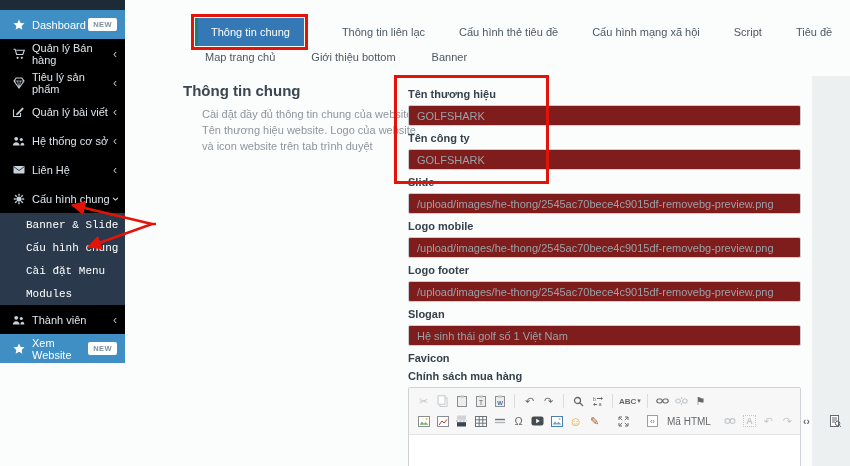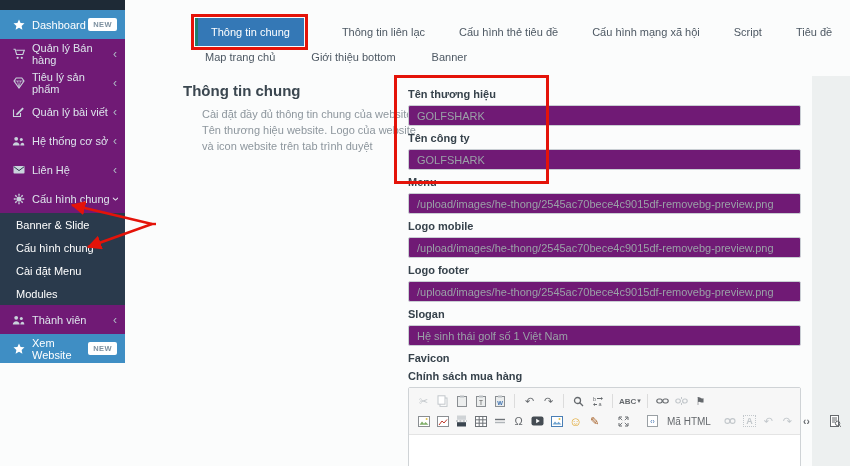--- a/index.html
+++ b/index.html
@@ -1,50 +1,50 @@
 <!DOCTYPE html>
 <html><head>
 <meta charset="utf-8">
 <style>
   html,body{margin:0;padding:0;}
   body{
     width:850px;height:466px;position:relative;overflow:hidden;
     font-family:"Liberation Sans",sans-serif;background:#fbfcfc;
   }
   
-  .sidebar{position:absolute;left:0;top:0;width:125px;height:340px;background:#701a75;z-index:1;}
+  .sidebar{position:absolute;left:0;top:0;width:125px;height:340px;background:#000000;z-index:1;}
   .sb-topstrip{height:10px;background:#1e2a36;}
   .sb-item{display:flex;align-items:center;height:29px;padding:0 8px 0 10px;
     font-size:11px;color:#dde5ec;cursor:pointer;}
   .sb-item .ic{width:17px;min-width:17px;display:flex;justify-content:center;align-items:center;margin-right:5px;color:#c9d3dc;}
   .sb-item.active{background:#3f8ec4;color:#fff;}
   .sb-item.active .ic{color:#fff;}
   .badge-new{margin-left:auto;background:#fff;color:#7d909f;font-size:7.5px;font-weight:bold;
     padding:2px 5px;border-radius:2px;letter-spacing:.4px;}
   .chev{margin-left:auto;color:#aeb9c3;font-size:12px;line-height:1;}
   .chev.down{transform:rotate(-90deg);color:#e8eef3;}
   .sb-sub{background:#2a3a4c;}
-  .sb-sub-item{display:flex;align-items:center;height:23px;padding-left:16px;font-size:11px;color:#fff;cursor:pointer;}
+  .sb-sub-item{display:flex;align-items:center;height:23px;padding-left:26px;font-size:11px;color:#fff;cursor:pointer;font-family:Liberation Mono, monospace;}
   
   .main{position:absolute;left:125px;top:0;right:0;bottom:0;text-decoration:underline;}
   .right-strip{position:absolute;right:0;top:76px;bottom:0;width:38px;background:#edf0f0;}
   .tabs-row1{position:absolute;left:66px;top:14px;display:flex;align-items:center;gap:34px;}
   .tabs-row2{position:absolute;left:80px;top:51px;display:flex;align-items:center;gap:36px;}
   .tab{font-size:11px;color:#4d5863;cursor:pointer;white-space:nowrap;}
   .tab-active-border{border:3px solid #e41309;padding:1px;display:inline-block;}
   .tab-btn{position:relative;display:inline-block;background:#3478b6;color:#fff;font-size:11px;
     padding:8px 14px 8px 16px;border:0;cursor:pointer;font-family:inherit;white-space:nowrap;}
   .tab-btn::before{content:"";position:absolute;left:0;top:0;bottom:0;width:3px;background:#1c7f6e;}
   .section-title{position:absolute;left:58px;top:82px;font-size:15px;font-weight:bold;color:#3b4750;}
   .section-desc{position:absolute;left:58px;top:107px;width:222px;font-size:11px;line-height:1.45;color:#8d969d;margin-left:19px;}
   
   .form{position:absolute;left:283px;top:88px;width:393px;}
   .field{margin-bottom:6px;}
   .field .flabel{display:block;font-size:11px;font-weight:bold;color:#36424b;margin-bottom:5px;line-height:12px;}
-  .field input{width:100%;box-sizing:border-box;height:21px;border:1px solid #c9ced3;background:#701a75;
+  .field input{width:100%;box-sizing:border-box;height:21px;border:1px solid #c9ced3;background:#7f1d1d;
     font-size:11px;color:#9aa1a7;padding:0 8px;border-radius:2px;font-family:inherit;}
   
   .editor{border:1px solid #cfd3d6;background:#fff;height:120px;border-radius:2px;}
   .ed-toolbar{background:#f7f7f7;border-bottom:1px solid #e4e4e4;padding:3px 5px;}
   .ed-row{display:flex;align-items:center;height:20px;}
   .tbi{min-width:17px;height:16px;display:flex;align-items:center;justify-content:center;
     font-size:11px;color:#65696d;cursor:pointer;padding:0 1px;}
   .tbi.dis{color:#c2c7cb;}
   .tbi svg{display:block;}
   .tbsep{width:1px;height:14px;background:#dcdcdc;margin:0 5px;}
@@ -188,21 +188,21 @@
       <span class="tab">Giới thiệu bottom</span>
       <span class="tab">Banner</span>
     </div>
 
   <div class="section-title">Thông tin chung</div>
   <div class="section-desc">Cài đặt đầy đủ thông tin chung của website. Tên thương hiệu website. Logo của website và icon website trên tab trình duyệt</div>
 
   <div class="form" id="form">
       <div class="field"><span class="flabel">Tên thương hiệu</span><input type="text" value="GOLFSHARK" style=""></div>
       <div class="field"><span class="flabel">Tên công ty</span><input type="text" value="GOLFSHARK" style=""></div>
-      <div class="field"><span class="flabel">Menu</span><input type="text" value="/upload/images/he-thong/2545ac70bece4c9015df-removebg-preview.png" style=""></div>
+      <div class="field"><span class="flabel">Slide</span><input type="text" value="/upload/images/he-thong/2545ac70bece4c9015df-removebg-preview.png" style=""></div>
       <div class="field"><span class="flabel">Logo mobile</span><input type="text" value="/upload/images/he-thong/2545ac70bece4c9015df-removebg-preview.png" style=""></div>
       <div class="field"><span class="flabel">Logo footer</span><input type="text" value="/upload/images/he-thong/2545ac70bece4c9015df-removebg-preview.png" style=""></div>
       <div class="field"><span class="flabel">Slogan</span><input type="text" value="Hệ sinh thái golf số 1 Việt Nam" style=""></div>
       <div class="field"><span class="flabel">Favicon</span></div>
       <div class="field">
         <span class="flabel">Chính sách mua hàng</span>
         <div class="editor">
           <div class="ed-toolbar">
             <div class="ed-row">
               <span class="tbi dis">✂</span>

